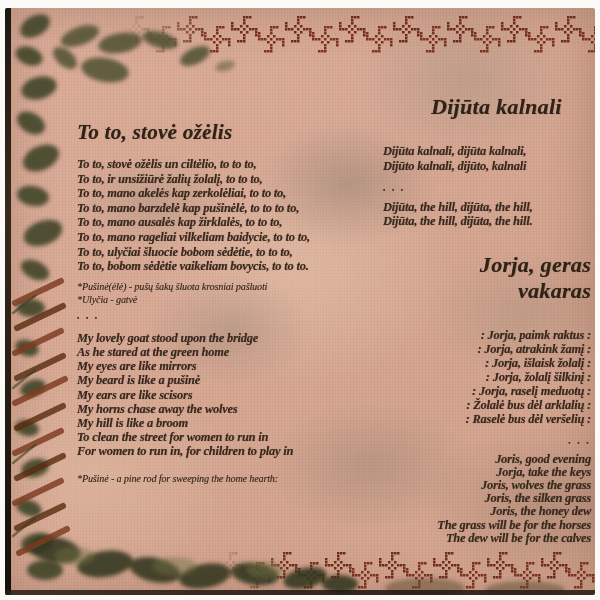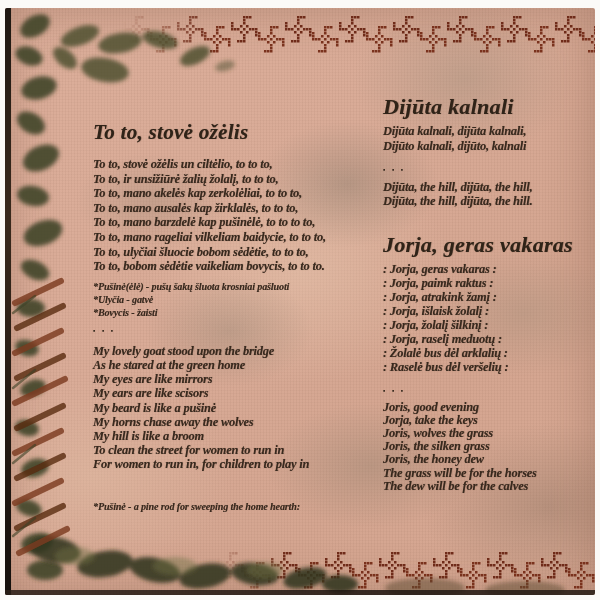--- a/index.html
+++ b/index.html
@@ -26,36 +26,36 @@
     mask-image:linear-gradient(90deg,rgba(0,0,0,0),#000 90px);}
   .band-bottom{bottom:5px;left:212px;right:0;
     -webkit-mask-image:linear-gradient(90deg,rgba(0,0,0,0),#000 70px);
     mask-image:linear-gradient(90deg,rgba(0,0,0,0),#000 70px);}
   .plants{position:absolute;inset:0;z-index:2;pointer-events:none;}
   .edge-left{position:absolute;left:0;top:0;bottom:0;width:6px;z-index:4;
     background:linear-gradient(#1f1812,#39291c 35%,#241a12 70%,#15100c);}
   .edge-bottom{position:absolute;left:0;right:0;bottom:0;height:5px;z-index:4;opacity:.85;
     background:linear-gradient(90deg,#2a1e15,#1c140e 60%,#241a12);}
   .col{position:absolute;z-index:5;color:#38291e;font-style:italic;font-weight:bold;}
-  .col-left{left:88px;top:111px;width:284px;}
+  .col-left{left:72px;top:111px;width:284px;}
   .col-right{left:378px;top:86px;width:208px;}
   .title{margin:0;font-size:21px;letter-spacing:.3px;color:#2f2318;line-height:26px;
     text-shadow:.4px .4px .8px rgba(56,38,26,.55);}
-  .col-right .title{font-size:22px;}
+  .col-right .title{font-size:22px;margin-left:48px;}
   .verse{margin-top:12px;font-size:12.3px;letter-spacing:-.15px;line-height:14.6px;
     text-shadow:.3px .3px .7px rgba(56,38,26,.5);}
   .verse.tight{line-height:14px;}
   .verse.eng{margin-top:8px;line-height:14.2px;}
   .verse.eng.tight{line-height:13.2px;}
-  .footnotes{margin-top:6px;font-size:10px;font-weight:700;line-height:13px;letter-spacing:-.1px;
+  .footnotes{margin-top:6px;font-size:10px;font-weight:400;line-height:13px;letter-spacing:-.1px;
     text-shadow:.3px .3px .6px rgba(56,38,26,.45);}
-  .footnotes.single{margin-top:28px;}
+  .footnotes.single{margin-top:13px;}
   .sep{margin-top:7px;font-size:6.5px;letter-spacing:2.5px;color:#33261b;line-height:10px;font-style:normal;}
-  .col-right .verse{margin-top:4px;}
-  .jorja{margin-top:23px;display:block;}
+  .col-right .verse{margin-top:24px;}
+  .jorja{margin-top:23px;display:block;text-align:right;}
   .col-right .sep{margin-top:12px;}
   .col-right .verse.eng{margin-top:5px;}
   section{display:block;}
 </style>
 </head>
 <body>
 
 <div class="frame">
   <div class="page">
 
@@ -195,38 +195,37 @@
       </g>
     </svg>
 
     <div class="col col-left">
       <section>
         <h1 class="title">To to, stovė ožėlis</h1>
         <div class="verse">
             <div>To to, stovė ožėlis un ciltėlio, to to to,</div>
             <div>To to, ir unsižiūrė žalių žolalį, to to to,</div>
             <div>To to, mano akelės kap zerkolėliai, to to to,</div>
+            <div>To to, mano barzdelė kap pušinėlė, to to to to,</div>
             <div>To to, mano ausalės kap žirklalės, to to to,</div>
-            <div>To to, mano barzdelė kap pušinėlė, to to to to,</div>
             <div>To to, mano rageliai vilkeliam baidycie, to to to,</div>
             <div>To to, ulyčiai šluocie bobom sėdėtie, to to to,</div>
             <div>To to, bobom sėdėtie vaikeliam bovycis, to to to.</div>
           </div>
         <div class="footnotes">
             <div>*Pušinė(ėlė) - pušų šakų šluota krosniai pašluoti</div>
             <div>*Ulyčia - gatvė</div>
-            <div>*Bovycis - žaisti</div>
           </div>
         <div class="sep">▪ ▪ ▪</div>
         <div class="verse eng">
             <div>My lovely goat stood upon the bridge</div>
             <div>As he stared at the green home</div>
             <div>My eyes are like mirrors</div>
+            <div>My beard is like a pušinė</div>
             <div>My ears are like scisors</div>
-            <div>My beard is like a pušinė</div>
             <div>My horns chase away the wolves</div>
             <div>My hill is like a broom</div>
             <div>To clean the street for women to run in</div>
             <div>For women to run in, for children to play in</div>
           </div>
         <div class="footnotes single">*Pušinė - a pine rod for sweeping the home hearth:</div>
       </section>
     </div>
 
     <div class="col col-right">
@@ -238,21 +237,20 @@
           </div>
         <div class="sep">▪ ▪ ▪</div>
         <div class="verse eng">
             <div>Dijūta, the hill, dijūta, the hill,</div>
             <div>Dijūta, the hill, dijūta, the hill.</div>
           </div>
       </section>
       <section class="jorja">
         <h1 class="title">Jorja, geras vakaras</h1>
         <div class="verse tight">
-            <div>: Jorja, geras vakaras :</div>
             <div>: Jorja, paimk raktus :</div>
             <div>: Jorja, atrakink žamį :</div>
             <div>: Jorja, išlaisk žolalį :</div>
             <div>: Jorja, žolalį šilkinį :</div>
             <div>: Jorja, raselį meduotų :</div>
             <div>: Žolalė bus dėl arklalių :</div>
             <div>: Raselė bus dėl veršelių :</div>
           </div>
         <div class="sep">▪ ▪ ▪</div>
         <div class="verse eng tight">

